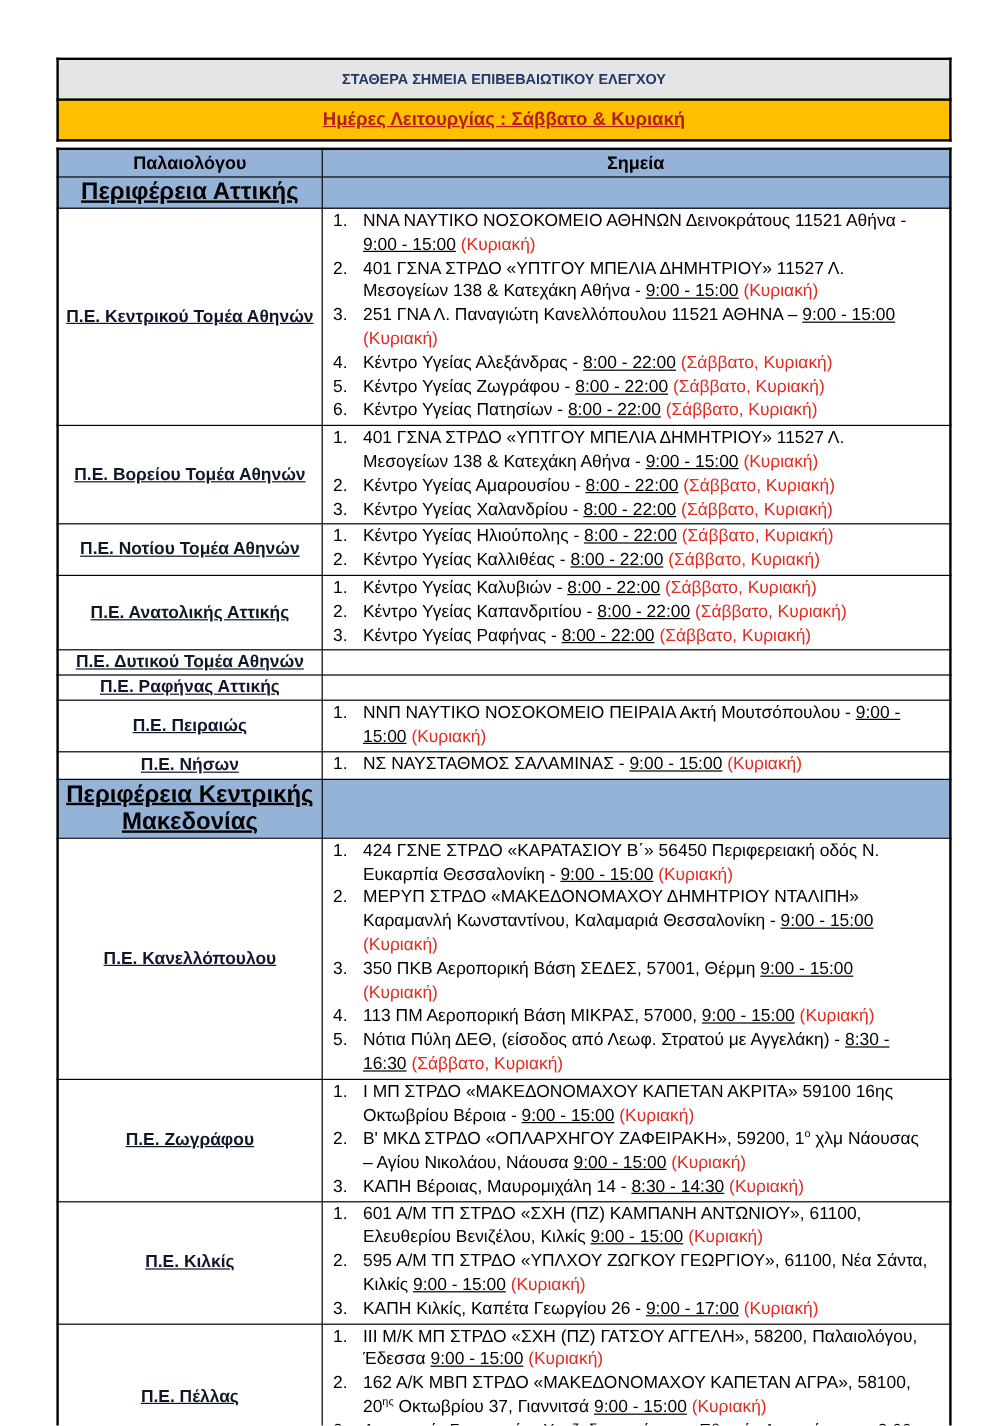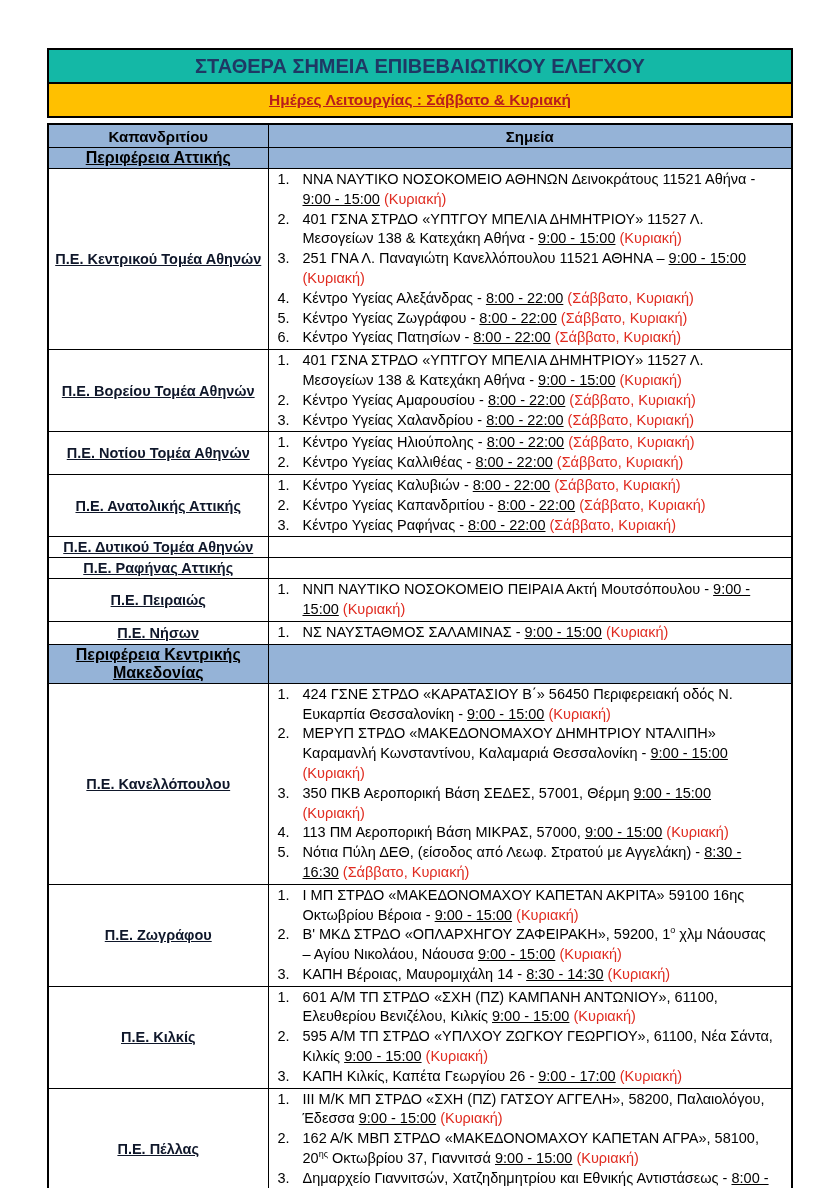--- a/index.html
+++ b/index.html
@@ -6,30 +6,30 @@
   body {
     width:840px; height:1188px; background:#ffffff;
     font-family:"Liberation Sans", sans-serif; color:#000;
     position:relative;
   }
   .page { position:absolute; left:47px; top:48px; width:746px; }
   table { border-collapse:collapse; width:100%; table-layout:fixed; }
 
   .head-tbl { margin-bottom:5px; }
   .head-tbl td { border:2px solid #000; text-align:center; font-weight:700; padding:4px 2px; }
-  .title-cell   { background:#14b8a6; color:#1F3864; font-size:20px; height:24px;margin-top:48px; }
+  .title-cell   { background:#e5e5e5; color:#1F3864; font-size:12px; height:24px;margin-top:48px; }
   .subtitle-cell{ background:#FFC000; height:24px; }
   .subtitle-text{ color:#b91c1c; font-size:15.5px; text-decoration:underline; }
 
   .body-tbl { border:2px solid #000; }
   .body-tbl th, .body-tbl td { border:1px solid #000; }
   .body-tbl th { background:#95B3D7; font-size:15px; font-weight:700; height:20px; padding:1px; }
 
   .section-row td { background:#95B3D7; text-align:center; font-weight:700;
-                    font-size:16px; padding:1px; height:17px; vertical-align:middle; }
+                    font-size:20px; padding:1px; height:17px; vertical-align:middle; }
   .section-label { text-decoration:underline; }
 
   .region-cell { text-align:center; vertical-align:middle; padding:1px; }
   .region-label { color:#0f172a; font-weight:700; font-size:14.5px; text-decoration:underline; }
 
   .points-cell { padding:1px 18px 1px 9px; vertical-align:middle; }
   ol.points { margin:0; padding:0; list-style:none; }
   ol.points li { display:flex; font-size:14.5px; line-height:19.8px; }
   .num  { flex:0 0 25px; }
   .ptxt { flex:1; }
@@ -55,21 +55,21 @@
   </tbody>
     </table>
 
   <table class="body-tbl">
     <colgroup>
         <col style="width:220px">
         <col>
       </colgroup>
     <thead>
       <tr>
-        <th>Καπανδριτίου</th>
+        <th>Παλαιολόγου</th>
         <th>Σημεία</th>
       </tr>
     </thead>
     <tbody id="tbody">
         <tr class="section-row">
           <td><span class="section-label">Περιφέρεια Αττικής</span></td>
           <td></td>
         </tr>
         <tr class="region-row">
           <td class="region-cell"><span class="region-label">Π.Ε. Κεντρικού Τομέα Αθηνών</span></td>

